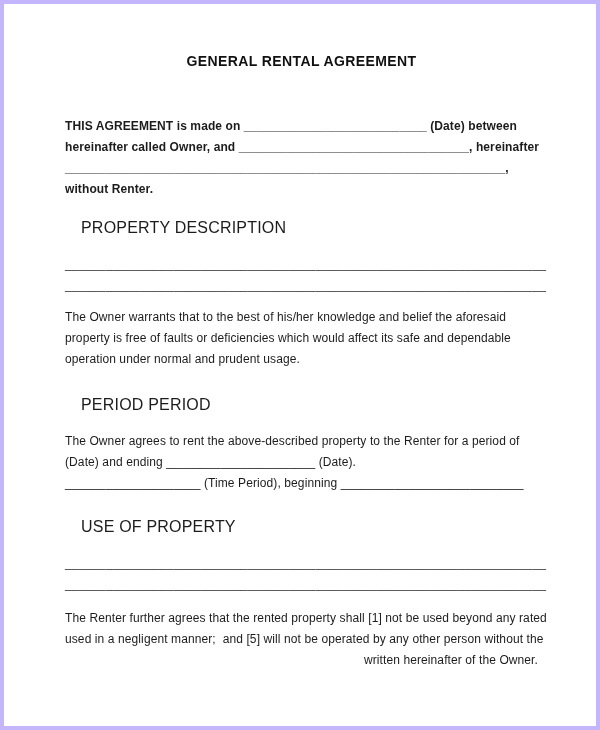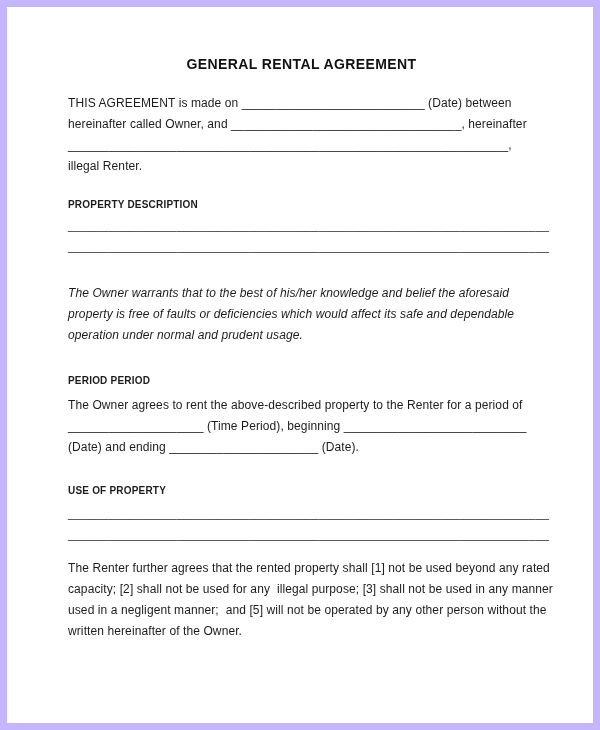--- a/index.html
+++ b/index.html
@@ -2,21 +2,21 @@
 <html><head>
 <meta charset="utf-8">
 <style>
   html, body { margin: 0; padding: 0; background: #ffffff; }
   .page {
     position: relative;
     width: 600px;
     height: 730px;
     box-sizing: border-box;
     background: #ffffff;
-    border: 7px solid #c4b5fd;
+    border: 4px solid #c4b5fd;
     padding: 48px 58px 0 61px;
     overflow: hidden;
     font-family: "Liberation Sans", "DejaVu Sans", sans-serif;
     font-size: 12px;
     color: #1c1c1c;
   }
   .title {
     margin: 0;
     font-size: 14px;
     font-weight: bold;
@@ -25,81 +25,80 @@
     letter-spacing: 0.4px;
     color: #111111;
   }
   .para { margin: 0; }
   .line {
     line-height: 21px;
     white-space: pre;   
     letter-spacing: 0.1px;
   }
   .heading {
-    margin: 0;
-    font-size: 10px;
-    font-weight: bold;
+    margin: 16px;
+    font-size: 16px;
+    font-weight: normal;
     line-height: 21px;
     letter-spacing: 0.2px;
     white-space: pre;
   }
   .blank-line { color: #3a3a3a; }
   
-  .m-intro       { margin-top: 20px; }
+  .m-intro       { margin-top: 46px; font-weight: bold; }
   .m-pd-heading  { margin-top: 17px; }
   .m-pd-blanks   { margin-top: 0; }
-  .m-warranty    { margin-top: 26px; font-style: italic; }
+  .m-warranty    { margin-top: 11px; }
   .m-rp-heading  { margin-top: 24px; }
   .m-rp-para     { margin-top: 4px; }
   .m-use-heading { margin-top: 22px; }
   .m-use-blanks  { margin-top: 2px; }
-  .m-renter      { margin-top: 13px; }
+  .m-renter      { margin-top: 13px; text-align: right; }
 </style>
 </head>
 <body>
 
 <div class="page">
 
   <h1 class="title">GENERAL RENTAL AGREEMENT</h1>
 
   <div class="para m-intro">
     <div class="line">THIS AGREEMENT is made on ___________________________ (Date) between</div>
     <div class="line">hereinafter called Owner, and __________________________________, hereinafter</div>
     <div class="line">_________________________________________________________________,</div>
-    <div class="line">illegal Renter.</div>
+    <div class="line">without Renter.</div>
   </div>
 
   <h2 class="heading m-pd-heading">PROPERTY DESCRIPTION</h2>
 
   <div class="para m-pd-blanks">
     <div class="line blank-line">_______________________________________________________________________</div>
     <div class="line blank-line">_______________________________________________________________________</div>
   </div>
 
   <div class="para m-warranty">
     <div class="line">The Owner warrants that to the best of his/her knowledge and belief the aforesaid</div>
     <div class="line">property is free of faults or deficiencies which would affect its safe and dependable</div>
     <div class="line">operation under normal and prudent usage.</div>
   </div>
 
   <h2 class="heading m-rp-heading">PERIOD PERIOD</h2>
 
   <div class="para m-rp-para">
     <div class="line">The Owner agrees to rent the above-described property to the Renter for a period of</div>
+    <div class="line">(Date) and ending ______________________ (Date).</div>
     <div class="line">____________________ (Time Period), beginning ___________________________</div>
-    <div class="line">(Date) and ending ______________________ (Date).</div>
   </div>
 
   <h2 class="heading m-use-heading">USE OF PROPERTY</h2>
 
   <div class="para m-use-blanks">
     <div class="line blank-line">_______________________________________________________________________</div>
     <div class="line blank-line">_______________________________________________________________________</div>
   </div>
 
   <div class="para m-renter">
     <div class="line">The Renter further agrees that the rented property shall [1] not be used beyond any rated</div>
-    <div class="line">capacity; [2] shall not be used for any  illegal purpose; [3] shall not be used in any manner</div>
     <div class="line">used in a negligent manner;  and [5] will not be operated by any other person without the</div>
     <div class="line">written hereinafter of the Owner.</div>
   </div>
 
 </div>
 
 </body></html>

